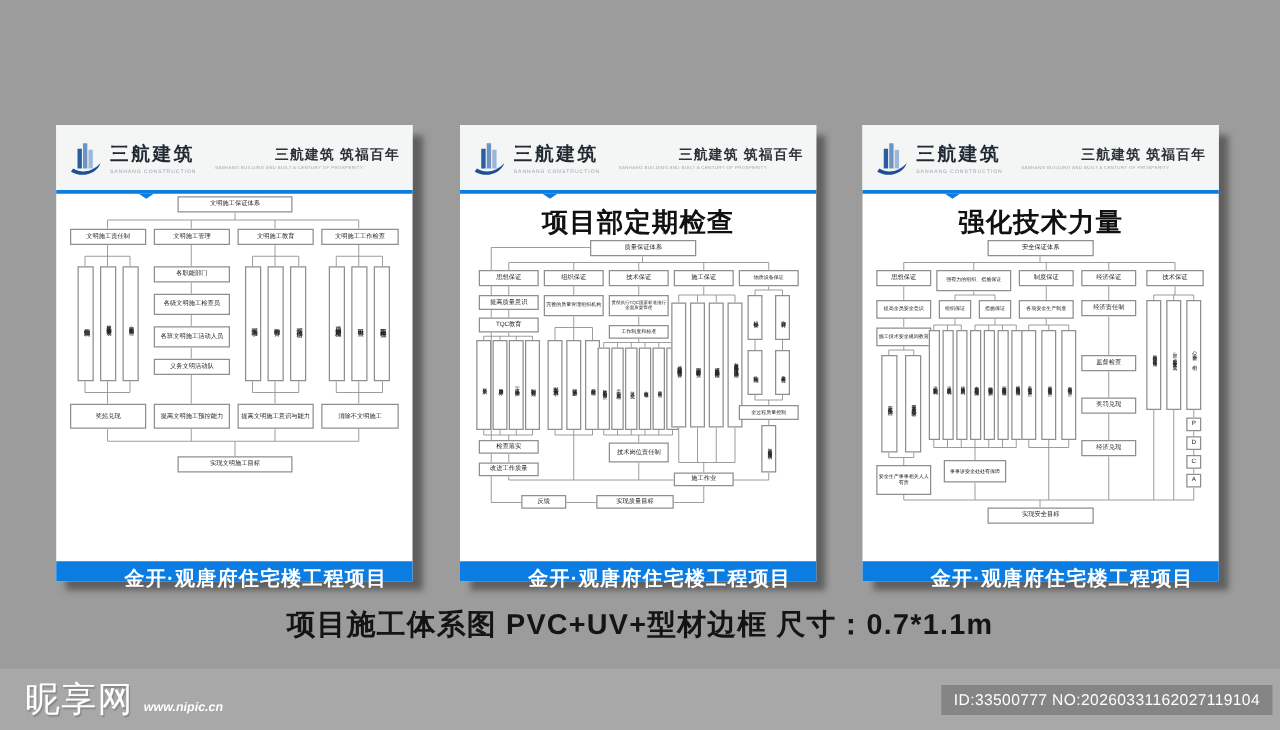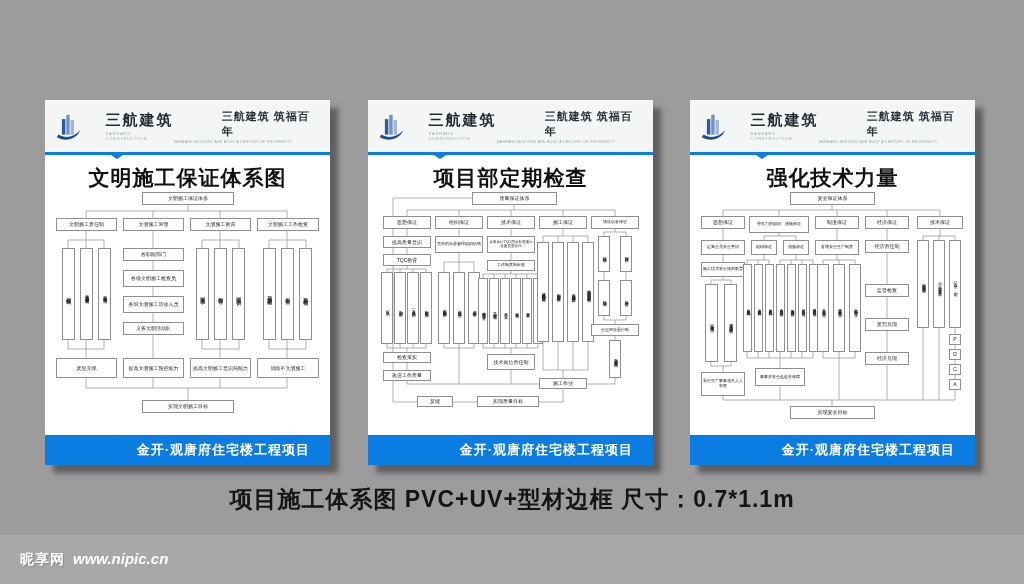--- a/index.html
+++ b/index.html
@@ -6,21 +6,21 @@
   html,body { width:1024px; height:584px; }
   body { font-family:"Liberation Sans", sans-serif; background:#9c9c9c; position:relative; overflow:hidden; }
   .stage { position:absolute; inset:0; background:#9c9c9c; }
 
   
   .poster { position:absolute; top:100px; width:285px; height:365px; background:#fff;
             box-shadow:8px 8px 5px rgba(45,45,45,.55); display:flex; flex-direction:column; }
   .poster.p1{ left:45px; } .poster.p2{ left:368px; } .poster.p3{ left:690px; }
 
   .p-header { height:52px; background:#f4f6f5; display:flex; align-items:center; justify-content:space-between; padding:0 10px; }
-  .logo { display:flex; align-items:center; gap:23px; }
+  .logo { display:flex; align-items:center; gap:5px; }
   .logo svg { width:28px; height:28px; }
   .logo-cn { font-size:15px; font-weight:bold; color:#1f2a33; letter-spacing:2px; }
   .logo-en { font-size:4px; color:#9aa3a9; letter-spacing:.8px; margin-top:1px; }
   .slogan { text-align:left; }
   .slogan-cn { font-size:11px; font-weight:bold; color:#2a3238; letter-spacing:1px;margin-left:48px; }
   .slogan-en { font-size:3.5px; color:#9aa3a9; letter-spacing:.3px; margin-top:1px; }
 
   .blue-rule { position:relative; height:3px; background:#0a7ce2; }
   .blue-rule .notch { position:absolute; left:66px; top:3px; width:0; height:0;
       border-left:6px solid transparent; border-right:6px solid transparent; border-top:4px solid #0a7ce2; }
@@ -29,31 +29,31 @@
 
   .chart { position:relative; width:267px; height:238px; margin:2px auto 0 auto; }
   .chart svg.lines { position:absolute; left:0; top:0; width:267px; height:238px; }
   .bx { position:absolute; border:.6px solid #8f8f8f; background:#fff; color:#222;
         display:flex; align-items:center; justify-content:center; text-align:center;
         font-size:5px; line-height:1.25; padding:.5px; overflow:hidden; }
   .v { writing-mode:vertical-rl; letter-spacing:.5px; }
   .f4 { font-size:4px; line-height:1.15; }
   .f35 { font-size:3.6px; line-height:1.1; }
 
-  .p-footer { margin-top:auto; height:30px; background:#0a7ce2; color:#fff; font-weight:bold;
-              font-size:13px; line-height:30px; text-align:right; padding-right:20px; letter-spacing:1px; }
+  .p-footer { margin-top:auto; height:16px; background:#0a7ce2; color:#fff; font-weight:bold;
+              font-size:16px; line-height:30px; text-align:right; padding-right:20px; letter-spacing:1px; }
 
   
   .caption { position:absolute; top:484px; left:0; width:1024px; text-align:center;
              font-size:23px; font-weight:bold; color:#141414; letter-spacing:1px; }
   .bottom-bar { position:absolute; top:535px; left:0; width:1024px; height:49px; background:#a8a8a8;
                 display:flex; align-items:center; justify-content:space-between; padding:0 6px 0 20px; }
   .wm { display:flex; align-items:baseline; gap:8px; color:#fff; }
-  .wm-name { font-size:14px; font-weight:bold; letter-spacing:1px; text-shadow:1px 1px 1px rgba(0,0,0,.2); }
-  .wm-url { font-size:15px; font-weight:bold; font-style:italic; }
+  .wm-name { font-size:28px; font-weight:normal; letter-spacing:1px; text-shadow:1px 1px 1px rgba(0,0,0,.2); }
+  .wm-url { font-size:10px; font-weight:bold; font-style:italic; }
   .id-box { background:#858585; color:#fff; font-size:12.5px; padding:5px 10px; letter-spacing:.3px; }
 </style>
 </head>
 <body>
 
 <div class="stage">
 
   <div class="poster p1">
     <div class="p-header">
       <div class="logo">
@@ -69,21 +69,20 @@
         </div>
       </div>
       <div class="slogan">
         <div class="slogan-cn">三航建筑 筑福百年</div>
         <div class="slogan-en">SANHANG BUILDING AND BUILT A CENTURY OF PROSPERITY</div>
       </div>
     </div>
     <div class="blue-rule">
         <span class="notch"></span>
       </div>
-    <div class="p-title">文明施工保证体系图</div>
 
     <div class="chart">
       <svg class="lines" viewBox="0 0 267 238">
         <path fill="none" stroke="#8f8f8f" stroke-width="0.7" d="M134 13 V19 M32 19 H233 M32 19 V26 M99 19 V26 M166 19 V26 M233 19 V26
           M32 39 V48 M14 48 H50 M14 48 V56 M32 48 V56 M50 48 V56
           M99 39 V56 M99 69 V78 M99 95 V104 M99 121 V130
           M166 39 V48 M148 48 H185 M148 48 V56 M166 48 V56 M185 48 V56
           M233 39 V48 M215 48 H252 M215 48 V56 M233 48 V56 M252 48 V56
           M14 148 V157 M32 148 V157 M50 148 V157 M14 157 H50 M32 157 V166
           M99 143 V166
@@ -285,15 +284,16 @@
     <div class="p-footer">金开·观唐府住宅楼工程项目</div>
   </div>
 
   <div class="caption">项目施工体系图 PVC+UV+型材边框 尺寸：0.7*1.1m</div>
 
   <div class="bottom-bar">
     <div class="wm">
       <span class="wm-name">昵享网</span>
       <span class="wm-url">www.nipic.cn</span>
     </div>
+    <div class="id-box">ID:33500777 NO:20260331162027119104</div>
   </div>
 
 </div>
 
 </body></html>

